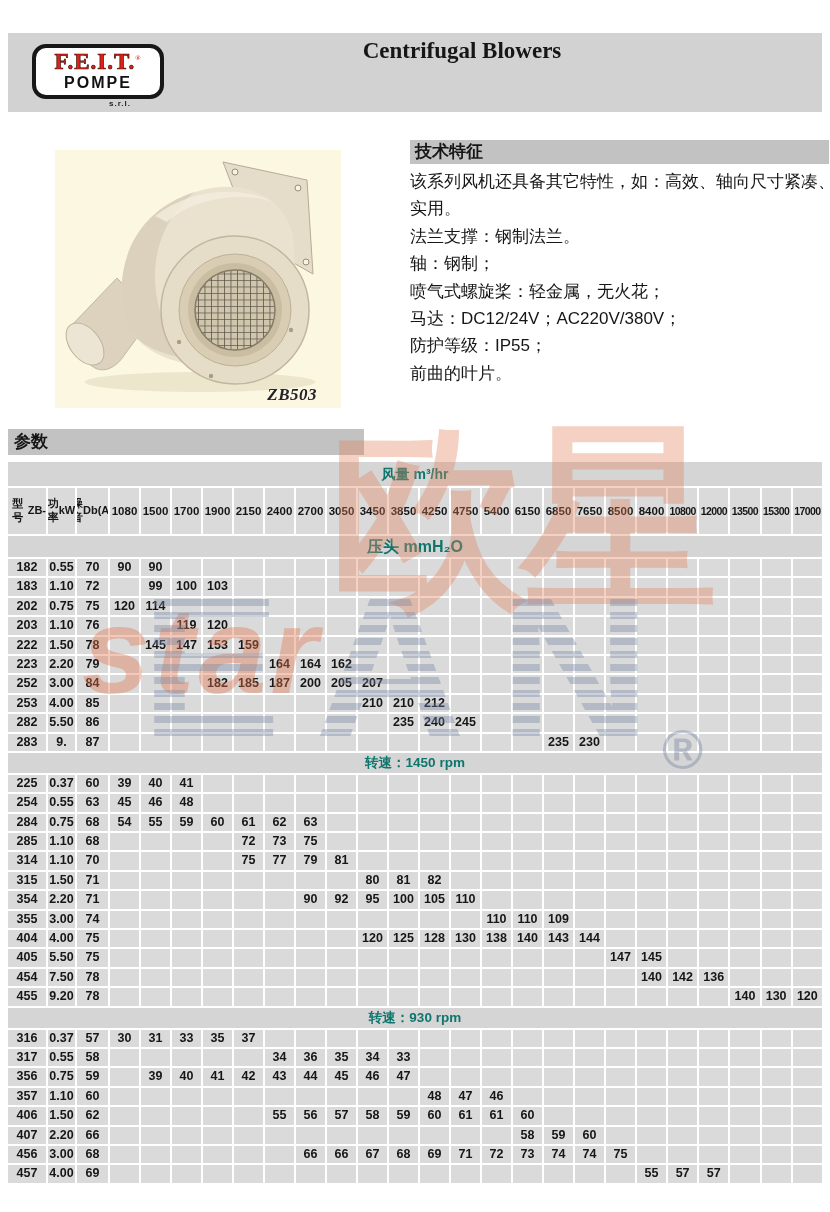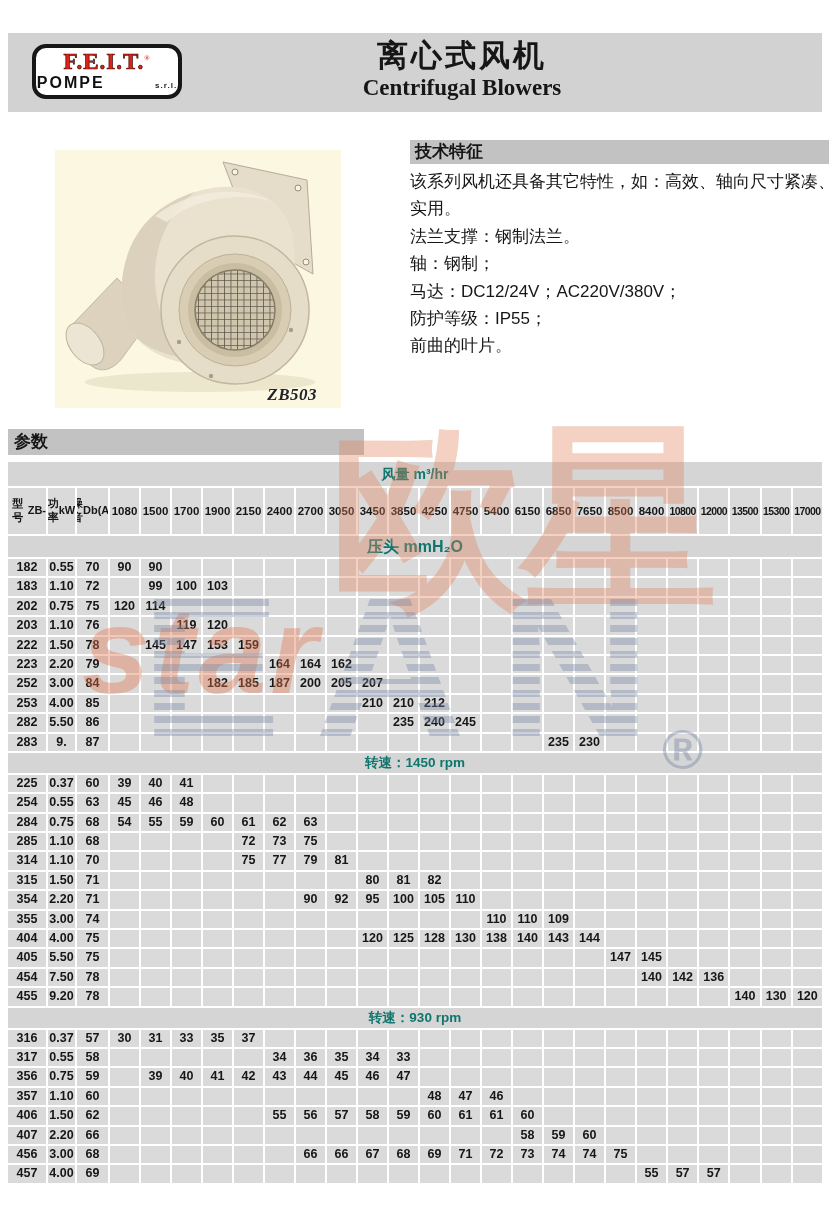--- a/index.html
+++ b/index.html
@@ -4,21 +4,21 @@
 <style>
   html,body{margin:0;padding:0;}
   body{
     width:830px;height:1212px;position:relative;background:#ffffff;
     font-family:"Liberation Sans","DejaVu Sans",sans-serif;color:#161616;
     overflow:hidden;
   }
   
   #header-band{position:absolute;left:8px;top:33px;width:814px;height:79px;background:#d2d2d2;}
   #logo-box{
-    position:absolute;left:24px;top:11px;width:150px;height:55px;background:#ffffff;
+    position:absolute;left:24px;top:11px;width:132px;height:55px;background:#ffffff;
     border:4px solid #171717;border-radius:14px;text-align:center;box-sizing:border-box;
   }
   #logo-brand{
     font-family:"Liberation Serif","DejaVu Serif",serif;font-weight:700;font-size:23px;
     color:#dd2318;letter-spacing:1px;line-height:1.05;margin-top:2px;
     -webkit-text-stroke:0.7px #3c100a;
   }
   #logo-reg{font-size:7px;vertical-align:super;color:#dd2318;-webkit-text-stroke:0;}
   #logo-sub{font-size:16px;font-weight:800;letter-spacing:2px;color:#111;line-height:1.1;}
   #logo-suffix{font-size:8px;font-weight:700;letter-spacing:1px;color:#222;padding-left:44px;}
@@ -71,21 +71,20 @@
 </style>
 </head>
 <body>
 
 <div id="header-band">
   <div id="logo-box">
     <div id="logo-brand"><span>F.E.I.T.</span><span id="logo-reg">®</span></div>
     <div id="logo-sub"><span>POMPE</span> <span id="logo-suffix">s.r.l.</span></div>
   </div>
   <div id="titles">
-    <div id="title-zh">离心式风机</div>
     <div id="title-en">Centrifugal Blowers</div>
   </div>
 </div>
 
 <div id="product-img">
   <svg width="286" height="258" viewBox="0 0 286 258">
     <rect x="0" y="0" width="286" height="258" fill="#fbf7e0"></rect>
     <ellipse cx="145" cy="232" rx="115" ry="10" fill="#d8d0b4" opacity="0.45"></ellipse>
 
     <g>
@@ -124,20 +123,21 @@
   <div id="product-caption">ZB503</div>
 </div>
 
 <div id="features">
   <div id="features-bar">技术特征</div>
   <div id="features-list">
     <div class="feature-line">该系列风机还具备其它特性，如：高效、轴向尺寸紧凑、</div>
     <div class="feature-line">实用。</div>
     <div class="feature-line">法兰支撑：钢制法兰。</div>
     <div class="feature-line">轴：钢制；</div>
+    <div class="feature-line">喷气式螺旋桨：轻金属，无火花；</div>
     <div class="feature-line">马达：DC12/24V；AC220V/380V；</div>
     <div class="feature-line">防护等级：IP55；</div>
     <div class="feature-line">前曲的叶片。</div>
   </div>
 </div>
 
 <div id="params-bar">参数</div>
 
 <div id="table-wrap">
   <div class="band" id="flow-band">风量  m³/hr</div>

